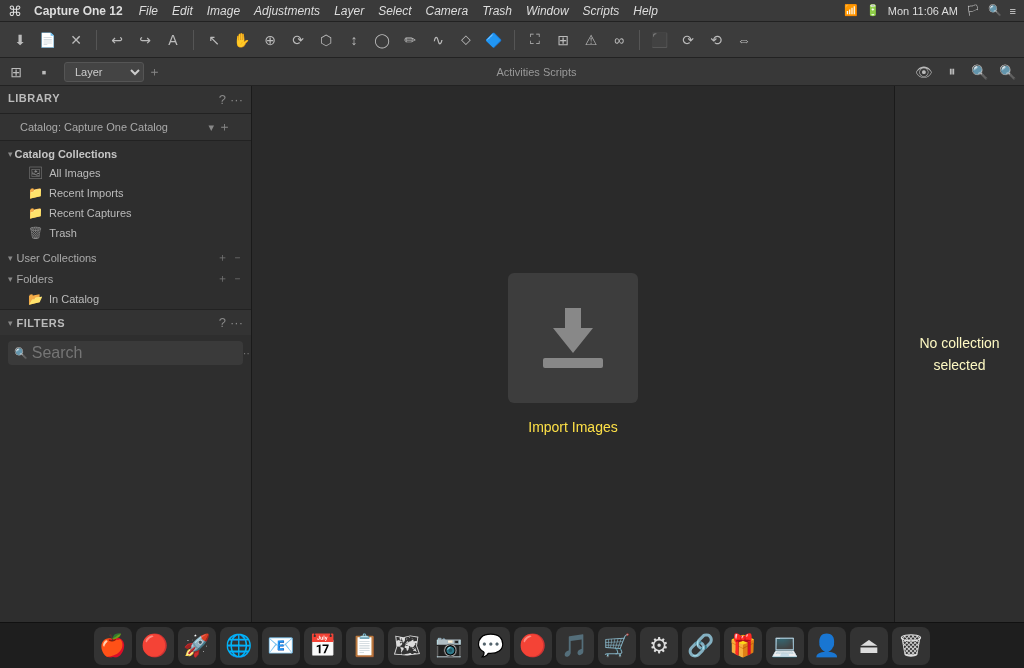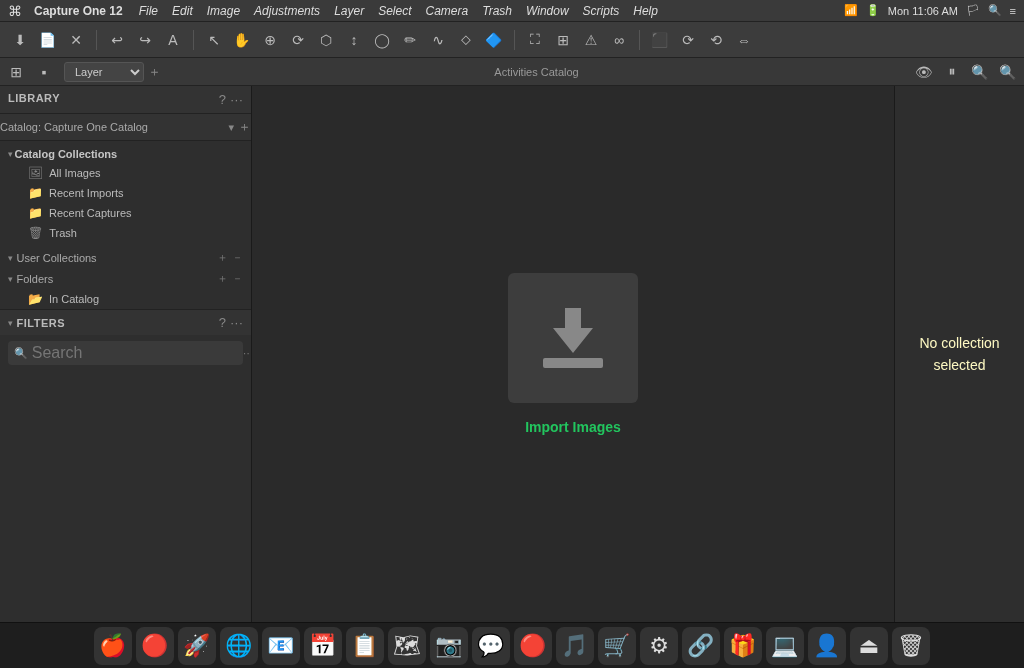--- a/index.html
+++ b/index.html
@@ -47,21 +47,21 @@
       overflow-y: auto;
     }
     .panel-header {
       display: flex; align-items: flex-start; justify-content: space-between;
       padding: 6px 8px; background: #333; border-bottom: 1px solid #222;
     }
     .panel-title { font-size: 11px; font-weight: bold; color: #bbb; text-transform: uppercase; letter-spacing: 0.5px; }
     .panel-actions { display: flex; gap: 4px; color: #888; font-size: 13px; }
 
     .catalog-select {
-      display: flex; align-items: center; padding: 4px 0;
+      display: flex; align-items: center; padding: 4px 20px;
       background: #333; border-bottom: 1px solid #222; gap: 4px;
     }
 
     .tree-section { padding: 4px 0; }
     .tree-section-header {
       display: flex; align-items: center; padding: 3px 8px;
       font-size: 11px; color: #aaa; cursor: pointer; gap: 2px;
     }
     .tree-section-label { font-weight: 600; color: #c5c5c5; }
 
@@ -98,21 +98,21 @@
       position: relative;
     }
     .content-main {
       flex: 1; display: flex; align-items: center; justify-content: center;
       flex-direction: column; gap: 16px;
     }
     .import-icon-box {
       width: 130px; height: 130px; background: #3d3d3d; border-radius: 6px;
       display: flex; align-items: center; justify-content: center;
     }
-    .import-label { font-size: 14px; color: #22c55e; font-weight: bold; }
+    .import-label { font-size: 14px; color: #fde047; }
 
     
     #right-panel {
       width: 130px; background: #2e2e2e; border-left: 1px solid #1a1a1a;
       display: flex; flex-direction: column; align-items: center; justify-content: center;
     }
     .no-collection { font-size: 14px; color: #fef9c3; text-align: center; padding: 20px; line-height: 1.6; }
 
     
     #dock {
@@ -199,21 +199,21 @@
 <div id="toolbar2">
   <div class="tb-btn">⊞</div>
   <div class="tb-btn">▪</div>
   <div style="display:flex;align-items:center;gap:4px;margin-left:4px;">
     <select class="layer-selector">
       <option>Layer</option>
     </select>
     <span class="plus-btn">＋</span>
   </div>
   <div style="flex:1;display:flex;align-items:center;justify-content:center;position:relative;">
-    <span style="font-size:11px;color:#999;">Activities Catalog</span>
+    <span style="font-size:11px;color:#999;">Activities Scripts</span>
   </div>
   <div class="tb-btn">👁</div>
   <div class="tb-btn">⏸</div>
   <div class="tb-btn">🔍</div>
   <div class="tb-btn">🔍</div>
 </div>
 
 <div id="main">
 
   <div id="sidebar">

